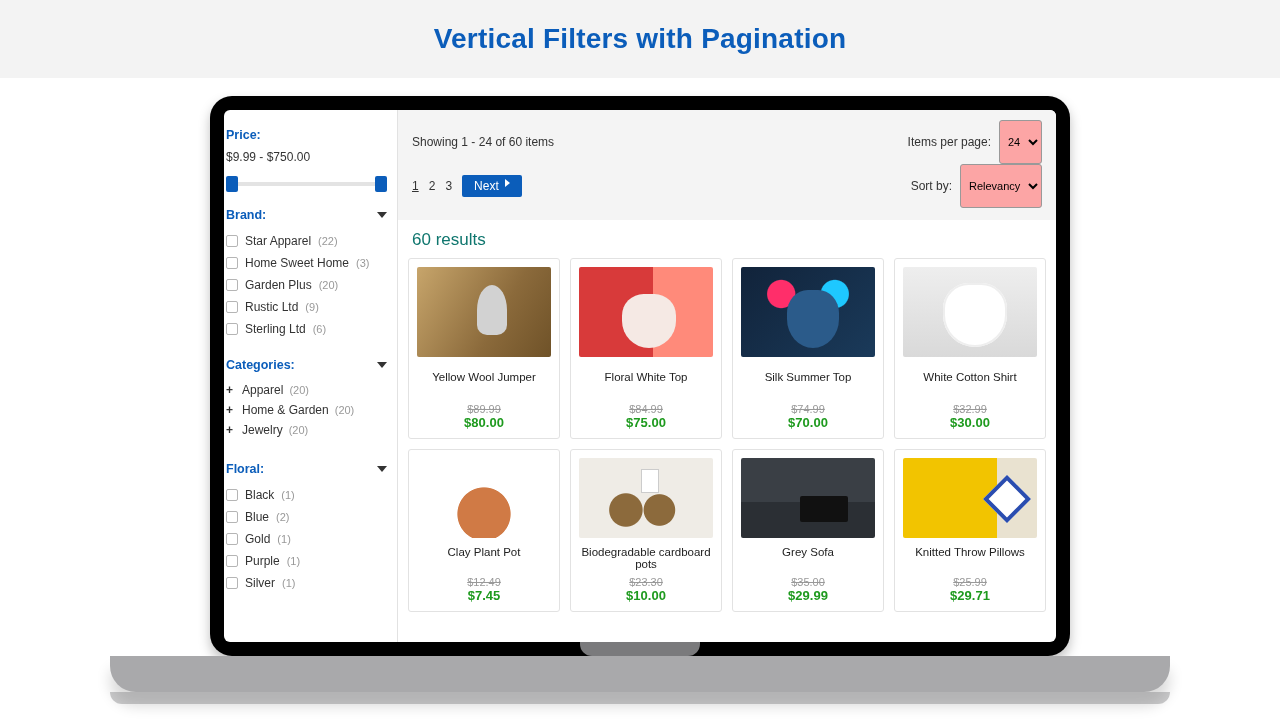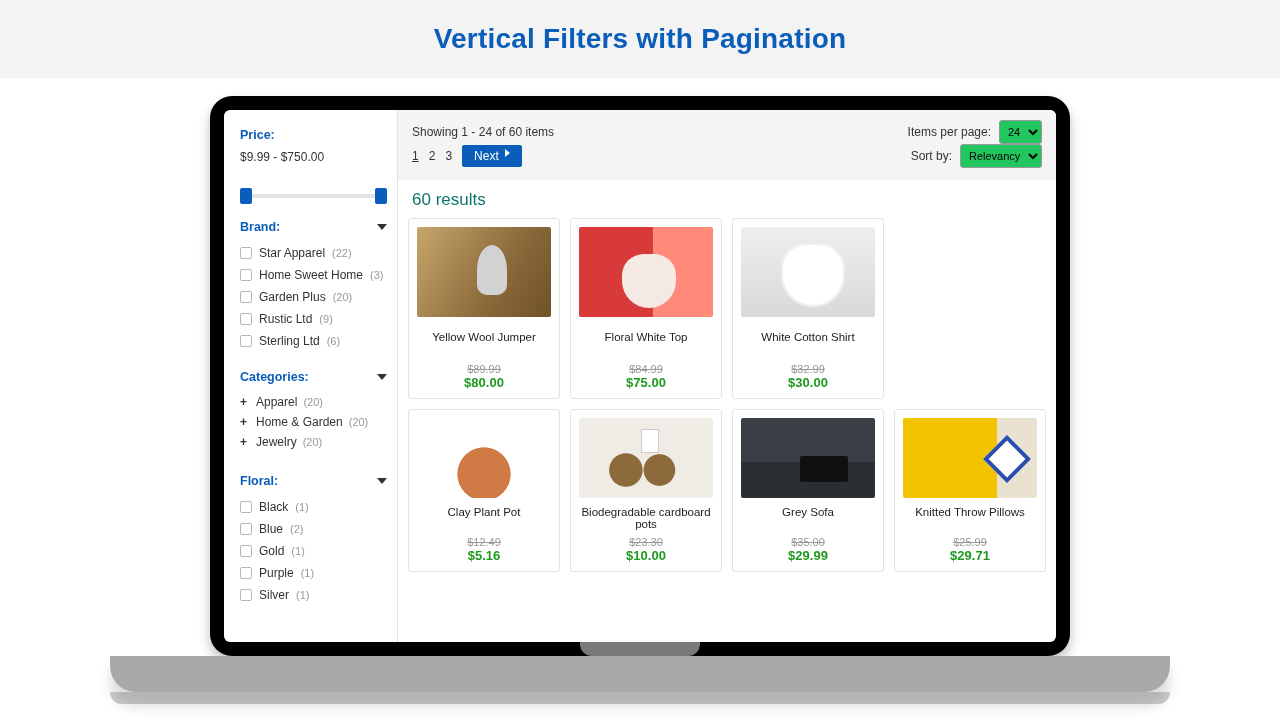--- a/index.html
+++ b/index.html
@@ -9,42 +9,42 @@
 
   
   .stage { position:relative; width:100%; height:642px; }
   .laptop { position:absolute; left:210px; top:18px; width:860px; height:560px; border-radius:22px; background:#000; padding:14px; box-shadow:0 6px 12px rgba(0,0,0,.25); }
   .screen { width:100%; height:100%; background:#fff; border-radius:6px; overflow:hidden; display:flex; }
   .base { position:absolute; left:110px; top:578px; width:1060px; height:36px; background:#a9a9ab; border-radius:0 0 26px 26px; box-shadow:0 14px 14px rgba(0,0,0,.15); }
   .base::before { content:""; position:absolute; left:50%; top:-14px; transform:translateX(-50%); width:120px; height:14px; background:#7a7a7c; border-radius:0 0 12px 12px; }
   .base::after { content:""; position:absolute; left:0; bottom:-12px; width:100%; height:12px; background:#7a7a7c; border-radius:0 0 26px 26px; opacity:.4; }
 
   
-  .sidebar { width:174px; border-right:1px solid #e2e2e2; padding:12px 10px 0 16px; font-size:12px; color:#333; overflow:hidden; }
+  .sidebar { width:174px; border-right:1px solid #e2e2e2; padding:12px 10px 0 2px; font-size:12px; color:#333; overflow:hidden; }
   .section-title { color:#0b5dba; font-weight:700; font-size:12.5px; margin:6px 0 8px; display:flex; justify-content:space-between; align-items:center; }
   .caret-down { width:0; height:0; border-left:5px solid transparent; border-right:5px solid transparent; border-top:6px solid #333; }
-  .price-range { color:#333; margin-bottom:22px; }
+  .price-range { color:#333; margin-bottom:10px; }
   .slider { position:relative; height:20px; margin:4px 0 14px; }
   .slider-track { position:absolute; top:8px; left:0; right:0; height:4px; background:#e3e3e3; border-radius:2px; }
   .slider-handle { position:absolute; top:2px; width:12px; height:16px; background:#0b5dba; border-radius:2px; }
   .slider-handle.left { left:0; }
   .slider-handle.right { right:0; }
 
   .check-row { display:flex; align-items:center; gap:7px; padding:4px 0; cursor:pointer; }
   .cb { width:12px; height:12px; border:1px solid #b5b5b5; border-radius:2px; flex-shrink:0; }
   .count { color:#999; font-size:11px; }
   .cat-row { display:flex; align-items:center; gap:6px; padding:3px 0; cursor:pointer; }
   .plus { font-weight:700; color:#333; width:10px; }
 
   
   .main { flex:1; display:flex; flex-direction:column; }
   .toolbar { background:#f4f4f4; padding:10px 14px 12px; font-size:12px; color:#333; display:grid; grid-template-columns:1fr auto; row-gap:0; align-items:center; }
   .showing { }
   .ipp, .sortby { display:flex; align-items:center; gap:8px; justify-content:flex-end; }
-  select.sel { font-size:11px; padding:4px 4px; border:1px solid #999; border-radius:3px; background:#22c55e; }
+  select.sel { font-size:11px; padding:14px 4px; border:1px solid #999; border-radius:3px; background:#fca5a5; }
   .pager { display:flex; align-items:center; gap:10px; }
   .pager .pg { cursor:pointer; }
   .pager .pg.active { text-decoration:underline; }
   .next-btn { background:#0b5dba; color:#fff; border:none; padding:4px 12px; font-size:12px; border-radius:2px; display:inline-flex; align-items:flex-start; gap:6px; cursor:pointer; }
   .next-btn .tri { width:0; height:0; border-top:4px solid transparent; border-bottom:4px solid transparent; border-left:5px solid #fff; }
 
   .results-hdr { color:#0f766e; font-size:17px; padding:10px 14px 8px; }
   .grid { display:grid; grid-template-columns:repeat(4,1fr); gap:10px; padding:0 10px 10px; }
   .card { border:1px solid #e2e2e2; border-radius:3px; padding:8px; display:flex; flex-direction:column; align-items:center; }
   .thumb { width:100%; height:90px; border-radius:2px; }
@@ -208,33 +208,39 @@
             <div class="old">$89.99</div>
             <div class="new">$80.00</div>
           </div>
           <div class="card">
             <div class="thumb th-2"></div>
             <div class="ptitle">Floral White Top</div>
             <div class="old">$84.99</div>
             <div class="new">$75.00</div>
           </div>
           <div class="card">
+            <div class="thumb th-3"></div>
+            <div class="ptitle">Silk Summer Top</div>
+            <div class="old">$74.99</div>
+            <div class="new">$70.00</div>
+          </div>
+          <div class="card">
             <div class="thumb th-4"></div>
             <div class="ptitle">White Cotton Shirt</div>
             <div class="old">$32.99</div>
             <div class="new">$30.00</div>
           </div>
         </div>
 
         <div class="grid row2">
           <div class="card">
             <div class="thumb th-5"></div>
             <div class="ptitle">Clay Plant Pot</div>
             <div class="old">$12.49</div>
-            <div class="new">$5.16</div>
+            <div class="new">$7.45</div>
           </div>
           <div class="card">
             <div class="thumb th-6"></div>
             <div class="ptitle">Biodegradable cardboard pots</div>
             <div class="old">$23.30</div>
             <div class="new">$10.00</div>
           </div>
           <div class="card">
             <div class="thumb th-7"></div>
             <div class="ptitle">Grey Sofa</div>

